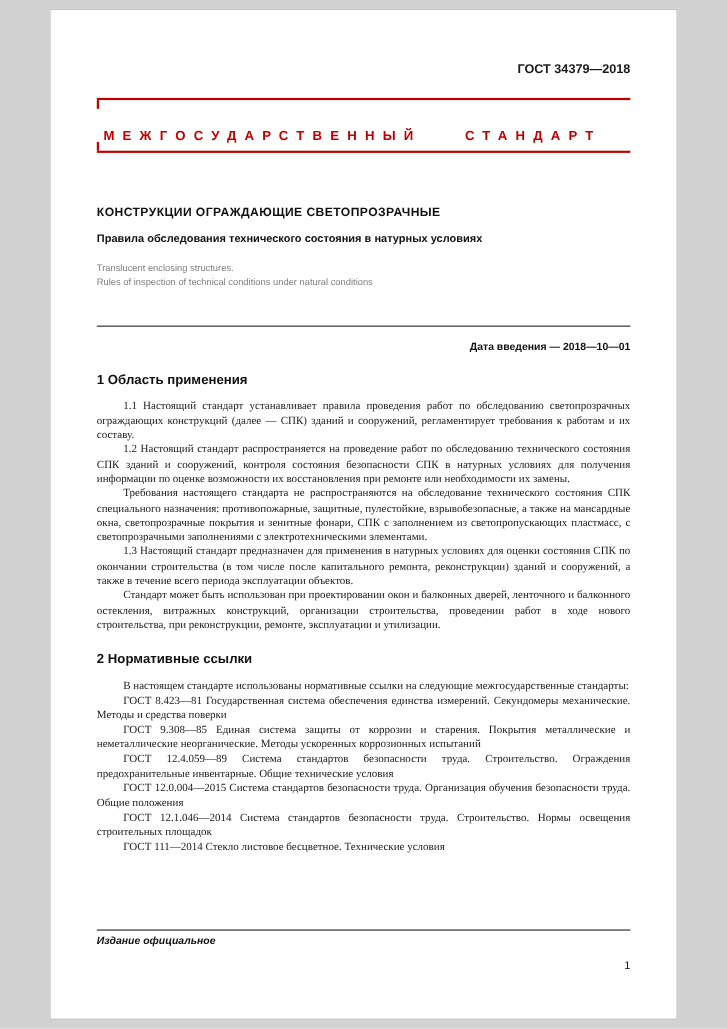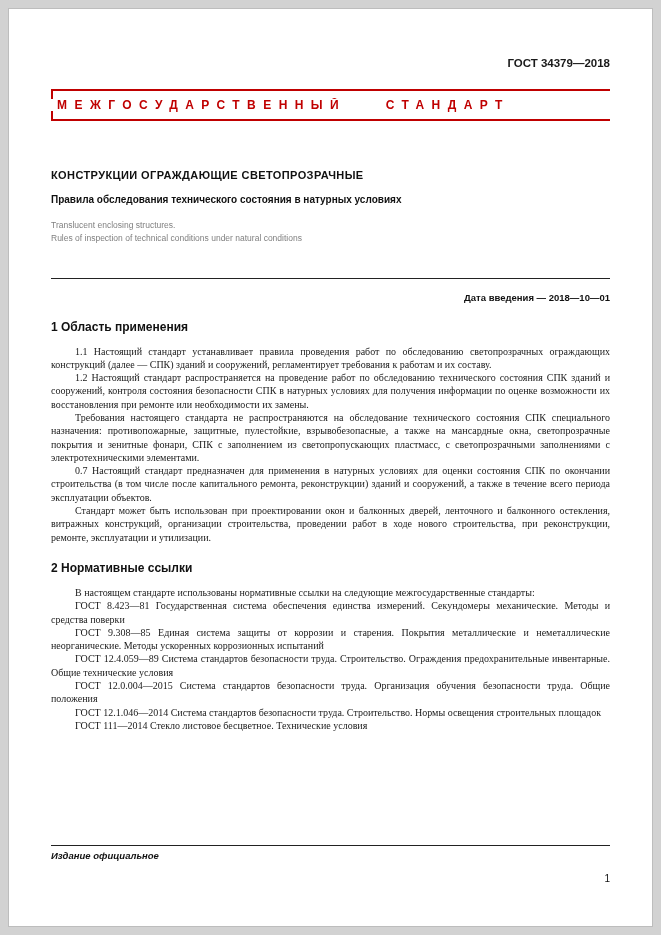--- a/index.html
+++ b/index.html
@@ -6,40 +6,40 @@
     margin: 0;
     padding: 0;
     width: 661px;
     height: 935px;
     background: #d2d2d2;
     font-family: "Liberation Sans", sans-serif;
     overflow: hidden;
   }
   .page {
     position: relative;
-    width: 645px;
+    width: 571px;
     height: 919px;
     margin: 8px auto 0 auto;
     background: #ffffff;
     box-sizing: border-box;
     padding: 48px 42px 30px 42px;
     border: 1px solid #bdbdbd;
   }
   .doc-number {
     text-align: right;
     font-weight: bold;
     font-size: 11.5px;
     color: #1a1a1a;
   }
   .standard-band {
     position: relative;
     margin-top: 20px;
     border-top: 2px solid #c00000;
     border-bottom: 2px solid #c00000;
-    padding: 7px 0 7px 6px;
+    padding: 25px 0 7px 6px;
   }
   .standard-band::before {
     content: "";
     position: absolute;
     left: 0; top: 0;
     width: 2px; height: 8px;
     background: #c00000;
   }
   .standard-band::after {
     content: "";
@@ -151,21 +151,21 @@
 
   <hr class="top-rule">
 
   <div class="effective-date">Дата введения — 2018—10—01</div>
 
   <div class="section-heading">1 Область применения</div>
 
   <p class="body-par">1.1 Настоящий стандарт устанавливает правила проведения работ по обследованию светопрозрачных ограждающих конструкций (далее — СПК) зданий и сооружений, регламентирует требования к работам и их составу.</p>
   <p class="body-par">1.2 Настоящий стандарт распространяется на проведение работ по обследованию технического состояния СПК зданий и сооружений, контроля состояния безопасности СПК в натурных условиях для получения информации по оценке возможности их восстановления при ремонте или необходимости их замены.</p>
   <p class="body-par">Требования настоящего стандарта не распространяются на обследование технического состояния СПК специального назначения: противопожарные, защитные, пулестойкие, взрывобезопасные,  а также на мансардные окна, светопрозрачные покрытия и зенитные фонари, СПК с заполнением из светопропускающих пластмасс, с светопрозрачными заполнениями с электротехническими элементами.</p>
-  <p class="body-par">0.7 Настоящий стандарт предназначен для применения в натурных условиях для оценки состояния СПК по окончании строительства (в том числе после капитального ремонта, реконструкции) зданий и сооружений, а также в течение всего периода эксплуатации объектов.</p>
+  <p class="body-par">1.3 Настоящий стандарт предназначен для применения в натурных условиях для оценки состояния СПК по окончании строительства (в том числе после капитального ремонта, реконструкции) зданий и сооружений, а также в течение всего периода эксплуатации объектов.</p>
   <p class="body-par">Стандарт может быть использован при проектировании окон и балконных дверей, ленточного и балконного остекления, витражных конструкций, организации строительства, проведении работ в ходе нового строительства, при реконструкции, ремонте, эксплуатации и утилизации.</p>
 
   <div class="section-heading">2 Нормативные ссылки</div>
 
   <p class="body-par">В настоящем стандарте использованы нормативные ссылки на следующие межгосударственные стандарты:</p>
   <p class="body-par">ГОСТ 8.423—81 Государственная система обеспечения единства измерений. Секундомеры механические. Методы и средства поверки</p>
   <p class="body-par">ГОСТ 9.308—85 Единая система защиты от коррозии и старения. Покрытия металлические и неметаллические неорганические. Методы ускоренных коррозионных испытаний</p>
   <p class="body-par">ГОСТ 12.4.059—89 Система стандартов безопасности труда. Строительство. Ограждения предохранительные инвентарные. Общие технические условия</p>
   <p class="body-par">ГОСТ 12.0.004—2015 Система стандартов безопасности труда. Организация обучения безопасности труда. Общие положения</p>
   <p class="body-par">ГОСТ 12.1.046—2014 Система стандартов безопасности труда. Строительство. Нормы освещения строительных площадок</p>

